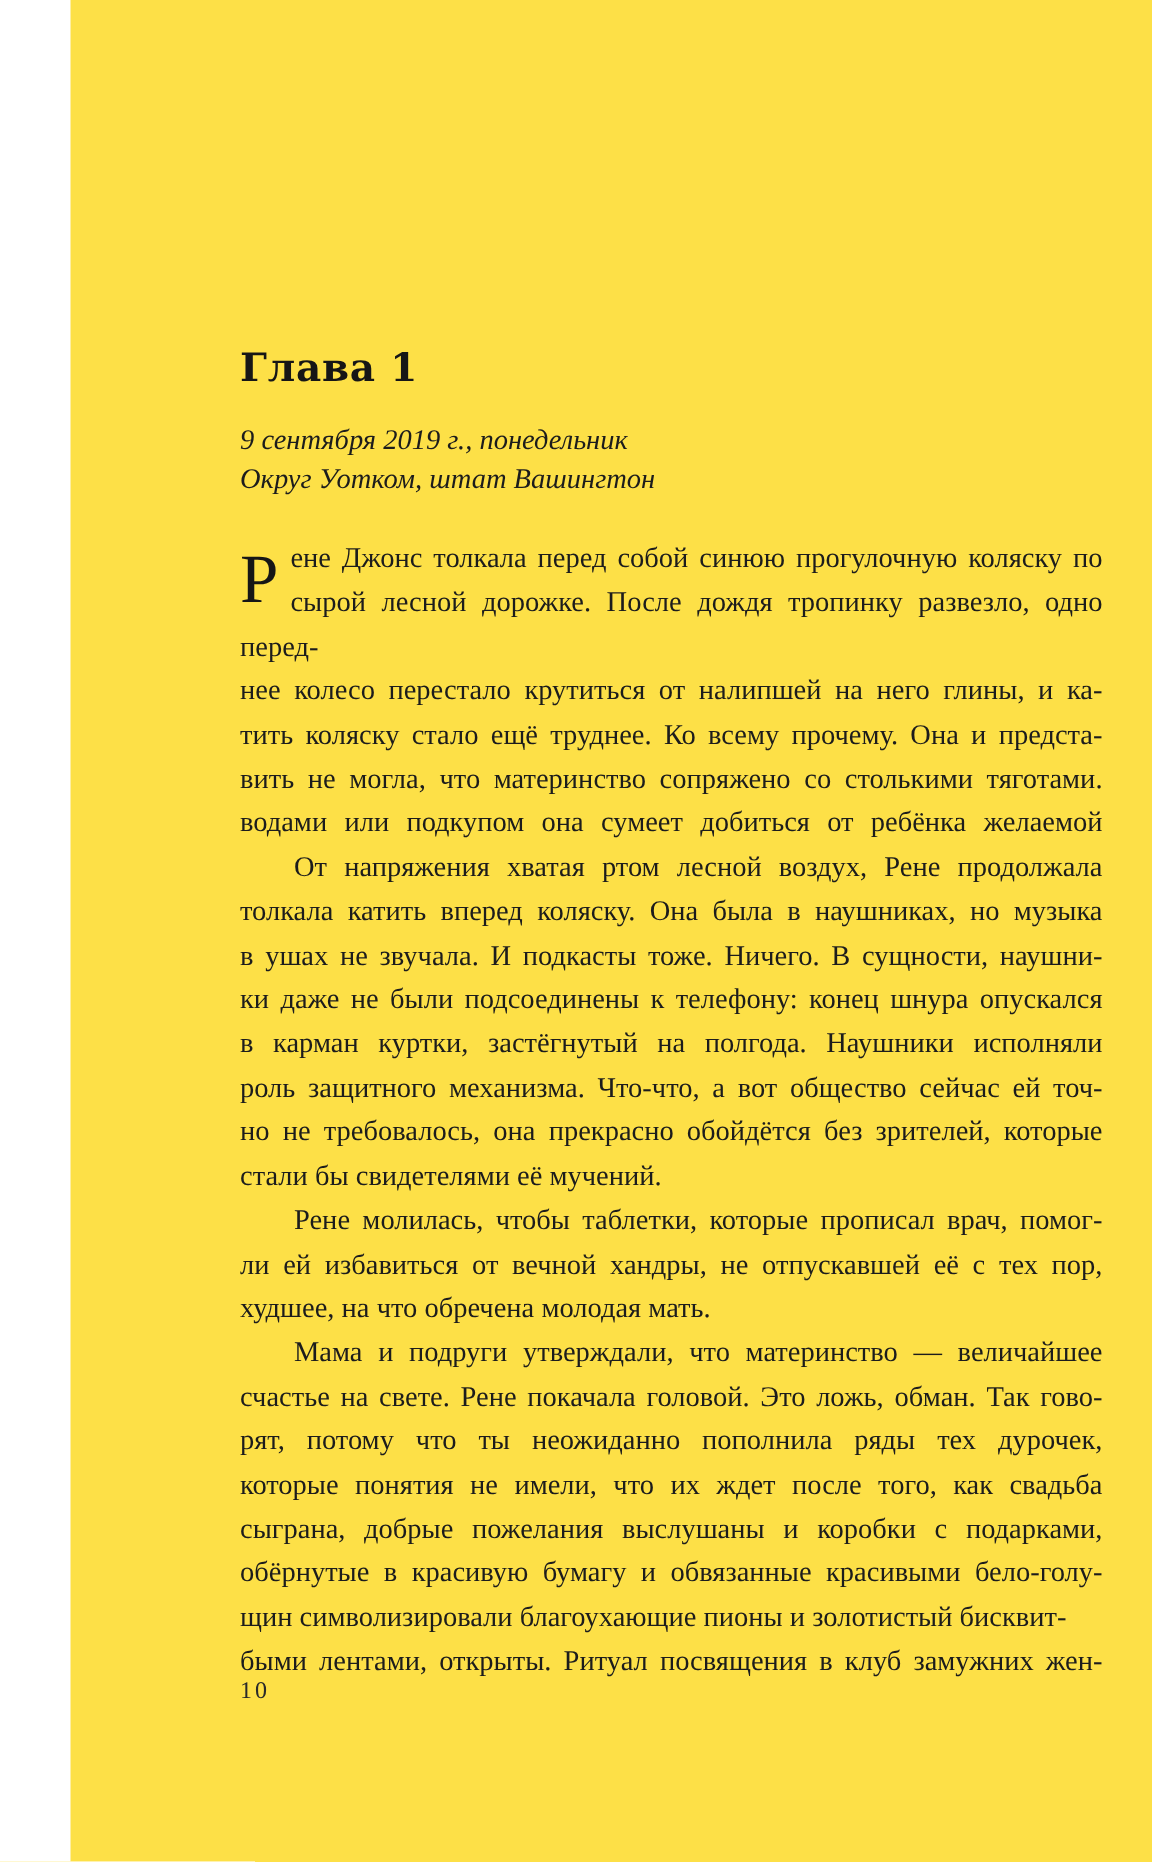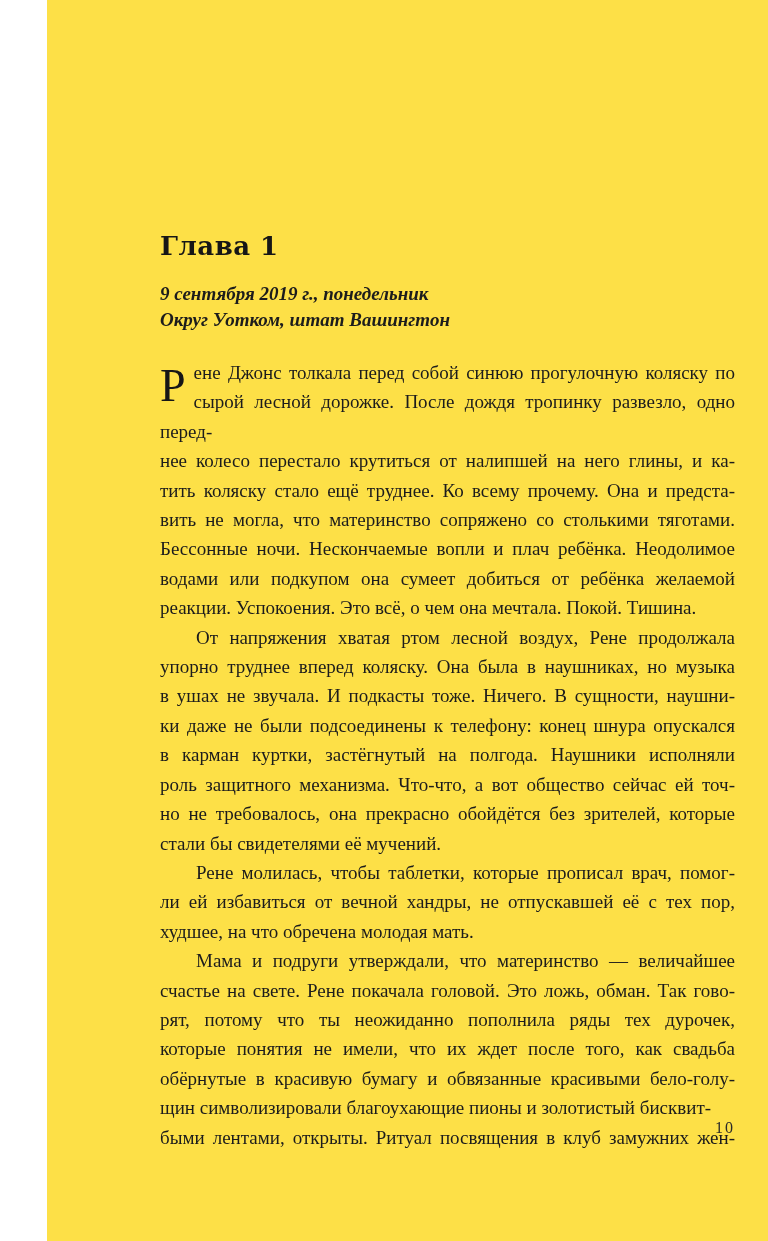--- a/index.html
+++ b/index.html
@@ -32,21 +32,20 @@
     letter-spacing: 0.5px;
     margin: 0 0 20px 0;
     color: #161616;
   }
   .dateline {
     font-style: italic;
     font-size: 19px;
     line-height: 26px;
     margin: 0 0 25px 0;
     color: #1c1c1c;
-    font-weight: bold;
   }
   .body-text {
     font-size: 19px;
     line-height: 29.4px;
   }
   .para {
     margin: 0;
   }
   .para .line {
     text-align: justify;
@@ -63,21 +62,21 @@
     font-size: 46px;
     line-height: 52px;
     padding: 2px 8px 0 0;
     color: #161616;
   }
   .page-number {
     position: absolute;
     top: 1119px;
     left: 113px;
     width: 575px;
-    text-align: right;
+    text-align: left;
     font-size: 16px;
     letter-spacing: 2px;
     color: #2a2a2a;
   }
 </style>
 </head>
 <body>
 
 <div class="book-page">
   <div class="text-column">
@@ -87,44 +86,43 @@
       <div>Округ Уотком, штат Вашингтон</div>
     </div>
     <div class="body-text" id="paragraphs">
         <div class="para">
           <span class="dropcap">Р</span>
           <div class="line">ене Джонс толкала перед собой синюю прогулочную коляску по</div>
           <div class="line">сырой лесной дорожке. После дождя тропинку развезло, одно перед-</div>
           <div class="line">нее колесо перестало крутиться от налипшей на него глины, и ка-</div>
           <div class="line">тить коляску стало ещё труднее. Ко всему прочему. Она и предста-</div>
           <div class="line">вить не могла, что материнство сопряжено со столькими тяготами.</div>
-          <div class="line">Бессонные ночи. Нескончаемые вопли и плач ребёнка. Неодолимое</div>
           <div class="line">водами или подкупом она сумеет добиться от ребёнка желаемой</div>
-          <div class="line last">реакции. Успокоения. Это всё, о чем она мечтала. Покой. Тишина.</div>
         </div>
         <div class="para indent">
           <div class="line">От напряжения хватая ртом лесной воздух, Рене продолжала</div>
-          <div class="line">упорно труднее вперед коляску. Она была в наушниках, но музыка</div>
+          <div class="line">толкала катить вперед коляску. Она была в наушниках, но музыка</div>
           <div class="line">в ушах не звучала. И подкасты тоже. Ничего. В сущности, наушни-</div>
           <div class="line">ки даже не были подсоединены к телефону: конец шнура опускался</div>
           <div class="line">в карман куртки, застёгнутый на полгода. Наушники исполняли</div>
           <div class="line">роль защитного механизма. Что-что, а вот общество сейчас ей точ-</div>
           <div class="line">но не требовалось, она прекрасно обойдётся без зрителей, которые</div>
           <div class="line last">стали бы свидетелями её мучений.</div>
         </div>
         <div class="para indent">
           <div class="line">Рене молилась, чтобы таблетки, которые прописал врач, помог-</div>
           <div class="line">ли ей избавиться от вечной хандры, не отпускавшей её с тех пор,</div>
           <div class="line last">худшее, на что обречена молодая мать.</div>
         </div>
         <div class="para indent">
           <div class="line">Мама и подруги утверждали, что материнство — величайшее</div>
           <div class="line">счастье на свете. Рене покачала головой. Это ложь, обман. Так гово-</div>
           <div class="line">рят, потому что ты неожиданно пополнила ряды тех дурочек,</div>
           <div class="line">которые понятия не имели, что их ждет после того, как свадьба</div>
+          <div class="line">сыграна, добрые пожелания выслушаны и коробки с подарками,</div>
           <div class="line">обёрнутые в красивую бумагу и обвязанные красивыми бело-голу-</div>
           <div class="line last">щин символизировали благоухающие пионы и золотистый бисквит-</div>
           <div class="line">быми лентами, открыты. Ритуал посвящения в клуб замужних жен-</div>
         </div>
       </div>
   </div>
   <div class="page-number">10</div>
 </div>
 
 </body></html>

